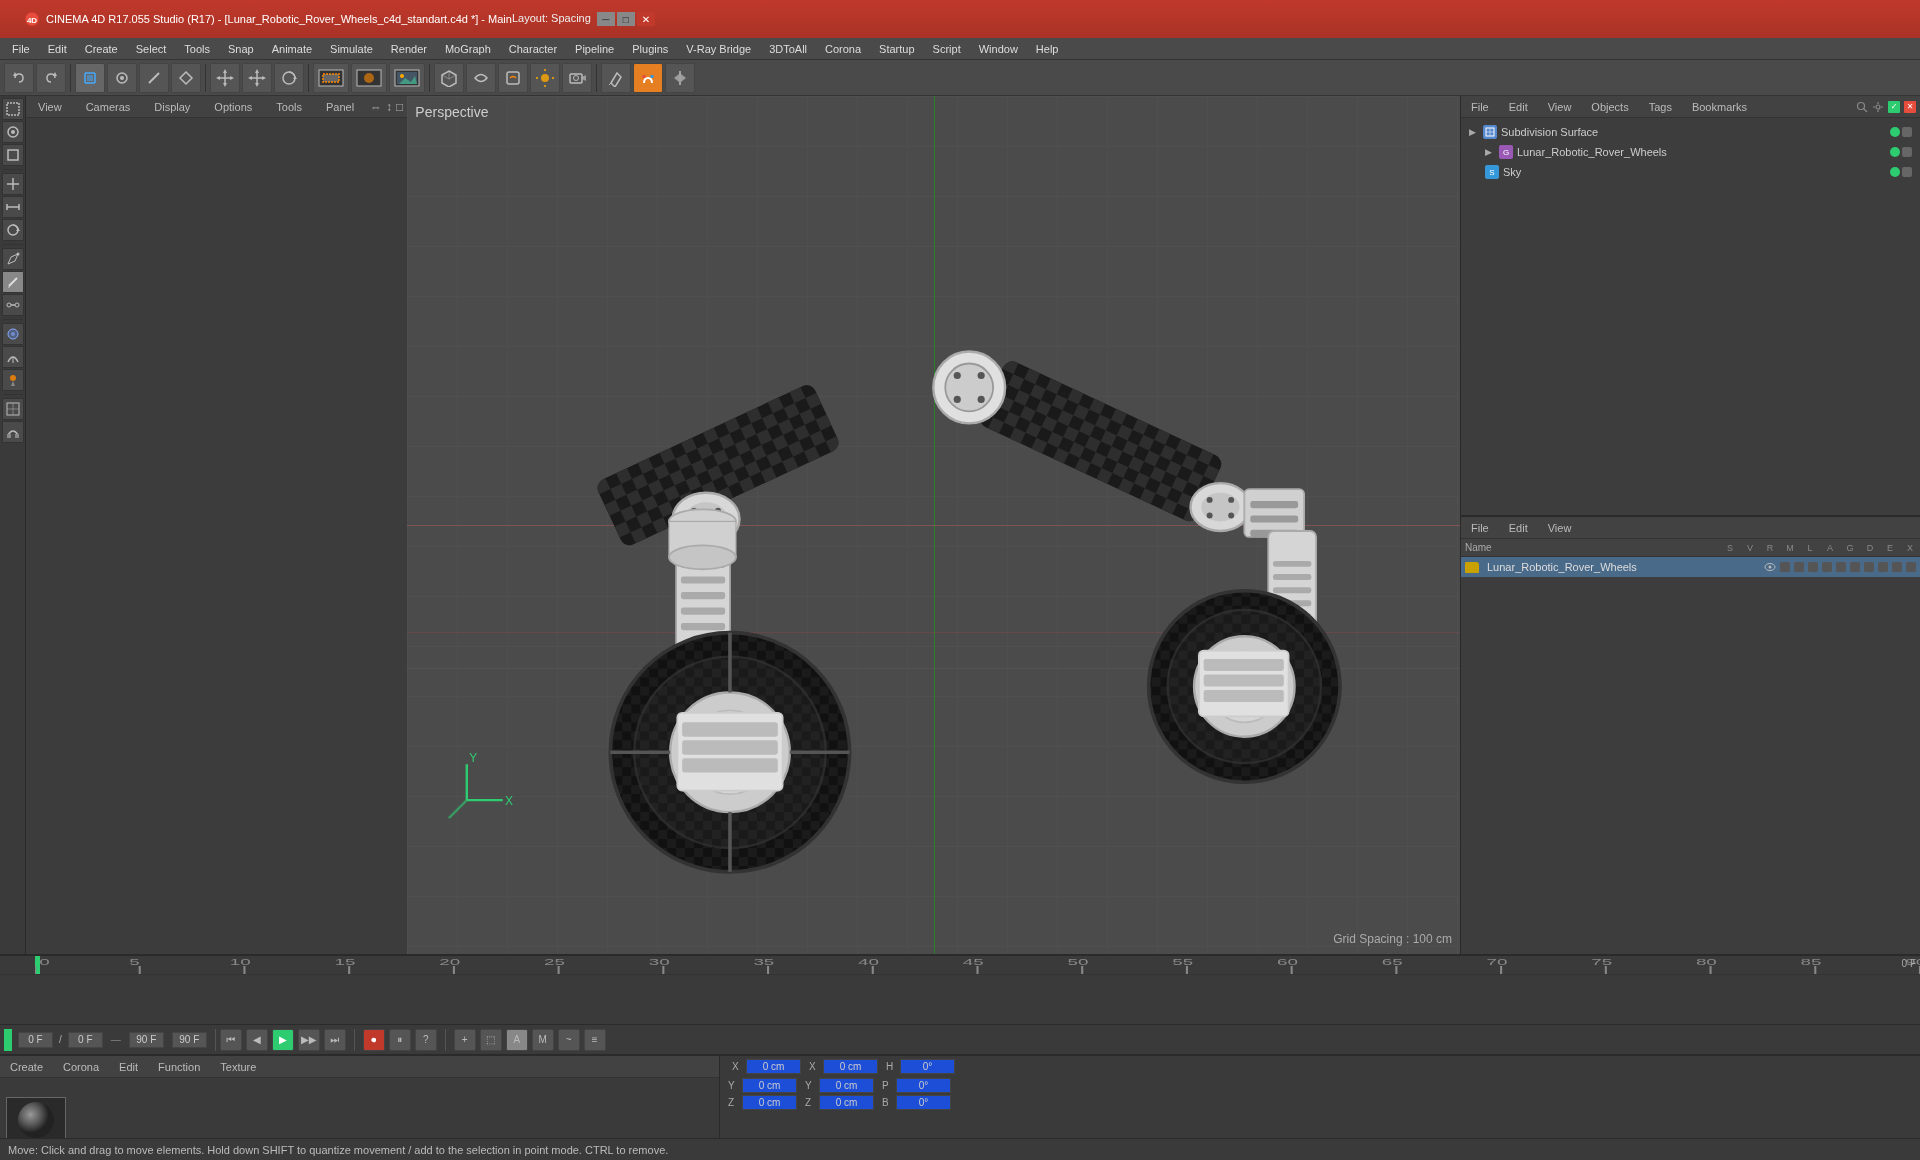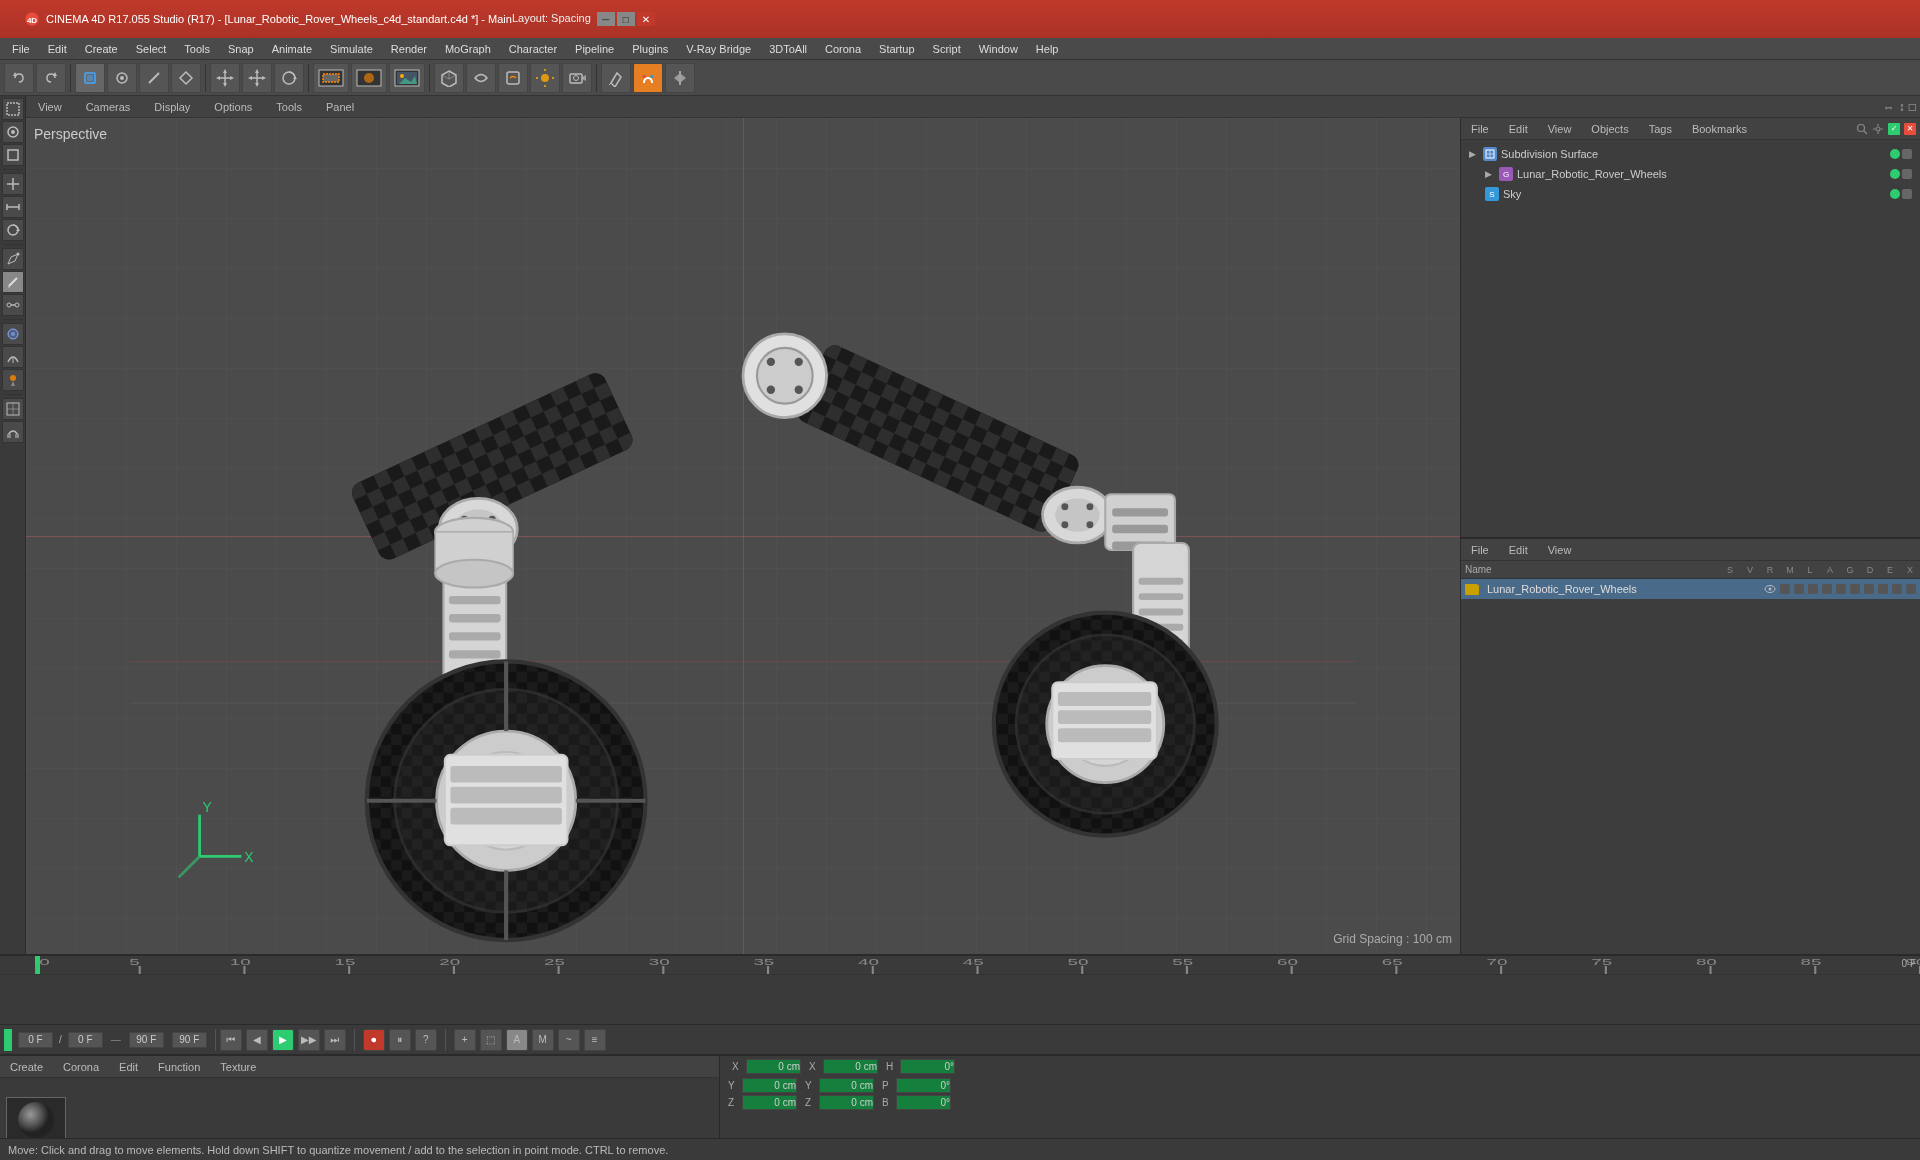--- a/index.html
+++ b/index.html
@@ -401,25 +401,25 @@
       gap: 4px;
     }
     .coord-label {
       font-size: 10px;
       color: #aaa;
       width: 10px;
     }
     .coord-input {
       width: 55px;
       height: 15px;
-      background: #15803d;
+      background: #1d4ed8;
       border: 1px solid #444;
       color: #ccc;
       font-size: 10px;
-      text-align: right;
+      text-align: center;
     }
 
     #coords-bottom-row {
       display: flex;
       align-items: center;
       padding: 2px 4px;
       gap: 4px;
     }
     .coord-mode-select {
       width: 65px;
@@ -776,21 +776,21 @@
       </div>
       <div class="left-tool-btn">
         <svg width="14" height="14" viewBox="0 0 14 14">
             <path d="M2 10 Q7 2 12 10" fill="none" stroke="#bbb" stroke-width="1.5"></path>
             <rect x="1" y="9" width="4" height="4" fill="#888"></rect>
             <rect x="9" y="9" width="4" height="4" fill="#888"></rect>
           </svg>
       </div>
     </div>
 
-    <div style="flex:1; display:flex; flex-direction:column; overflow:hidden;">
+    <div style="flex:1; display:flex; overflow:hidden;">
 
       <div id="viewport-header">
         <div class="viewport-header-tab">View</div>
         <div class="viewport-header-tab">Cameras</div>
         <div class="viewport-header-tab">Display</div>
         <div class="viewport-header-tab">Options</div>
         <div class="viewport-header-tab">Tools</div>
         <div class="viewport-header-tab">Panel</div>
         <div id="viewport-header-controls">
           <div style="cursor:pointer;font-size:12px;color:#aaa;">⇔</div>

